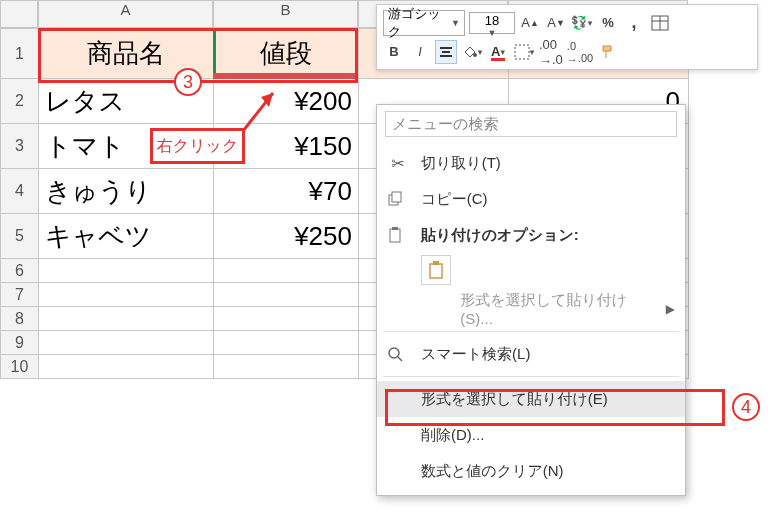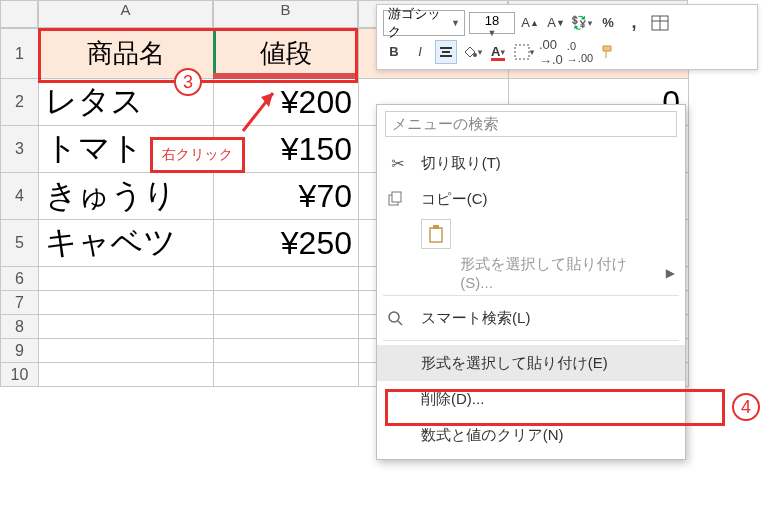--- a/index.html
+++ b/index.html
@@ -44,21 +44,21 @@
   }
   .col-hdr-corner {
     left: 0; width: 38px;
   }
   .col-hdr-a { left: 38px; width: 175px; }
   .col-hdr-b { left: 213px; width: 145px; }
   .col-hdr-c { left: 358px; width: 150px; }
   .col-hdr-d { left: 508px; width: 180px; }
 
   .r-head td { height: 50px; font-size: 26px; text-align: center; background: #fde8d9; }
-  .r-data td { height: 45px; font-size: 32px; }
+  .r-data td { height: 45px; font-size: 26px; }
   .r-empty td { height: 24px; }
 
   .cA { width: 175px; padding-left: 6px; }
   .cB { width: 145px; text-align: right; padding-right: 6px; margin-left: 48px; }
   .cC { width: 150px; text-align: right; padding-right: 6px; }
   .cD { width: 180px; text-align: right; padding-right: 8px; }
 
   .r-head .cA, .r-head .cB, .r-head .cC, .r-head .cD { padding: 0; }
 
   
@@ -86,22 +86,22 @@
     border: 3px solid #e63030;
     z-index: 10; pointer-events: none;
   }
   .ann-box-right {
     position: absolute;
     left: 150px; top: 128px;
     width: 95px; height: 36px;
     border: 3px solid #e63030;
     background: #fff;
     z-index: 10;
-    font-size: 14px; color: #e63030;
-    display: flex; align-items: center; justify-content: center; margin-top: 9px;
+    font-size: 16px; color: #e63030;
+    display: flex; align-items: center; justify-content: center;
   }
   
   .ann-box4 {
     position: absolute;
     left: 385px; top: 389px;
     width: 340px; height: 37px;
     border: 3px solid #e63030;
     z-index: 60; pointer-events: none;
   }
   .circ {
@@ -385,20 +385,29 @@
   <div class="ctx-item">
     <span class="ic">
       <svg width="16" height="16">
           <rect x="2" y="4" width="9" height="10" fill="none" stroke="#777"></rect>
           <rect x="5" y="1" width="9" height="10" fill="#fff" stroke="#777"></rect>
         </svg>
     </span>
     <span class="lbl"><span>コピー(C)</span></span>
   </div>
 
+  <div class="ctx-item bold">
+    <span class="ic">
+      <svg width="16" height="18">
+          <rect x="3" y="3" width="10" height="13" fill="none" stroke="#777"></rect>
+          <rect x="5" y="1" width="6" height="3" fill="#777"></rect>
+        </svg>
+    </span>
+    <span class="lbl">貼り付けのオプション:</span>
+  </div>
   <div class="paste-opts">
     <span class="paste-btn">
       <svg width="18" height="20">
           <rect x="3" y="4" width="12" height="14" fill="none" stroke="#c79a52" stroke-width="1.5"></rect>
           <rect x="6" y="1" width="6" height="4" fill="#c79a52"></rect>
         </svg>
     </span>
   </div>
 
   <div class="ctx-item disabled">

